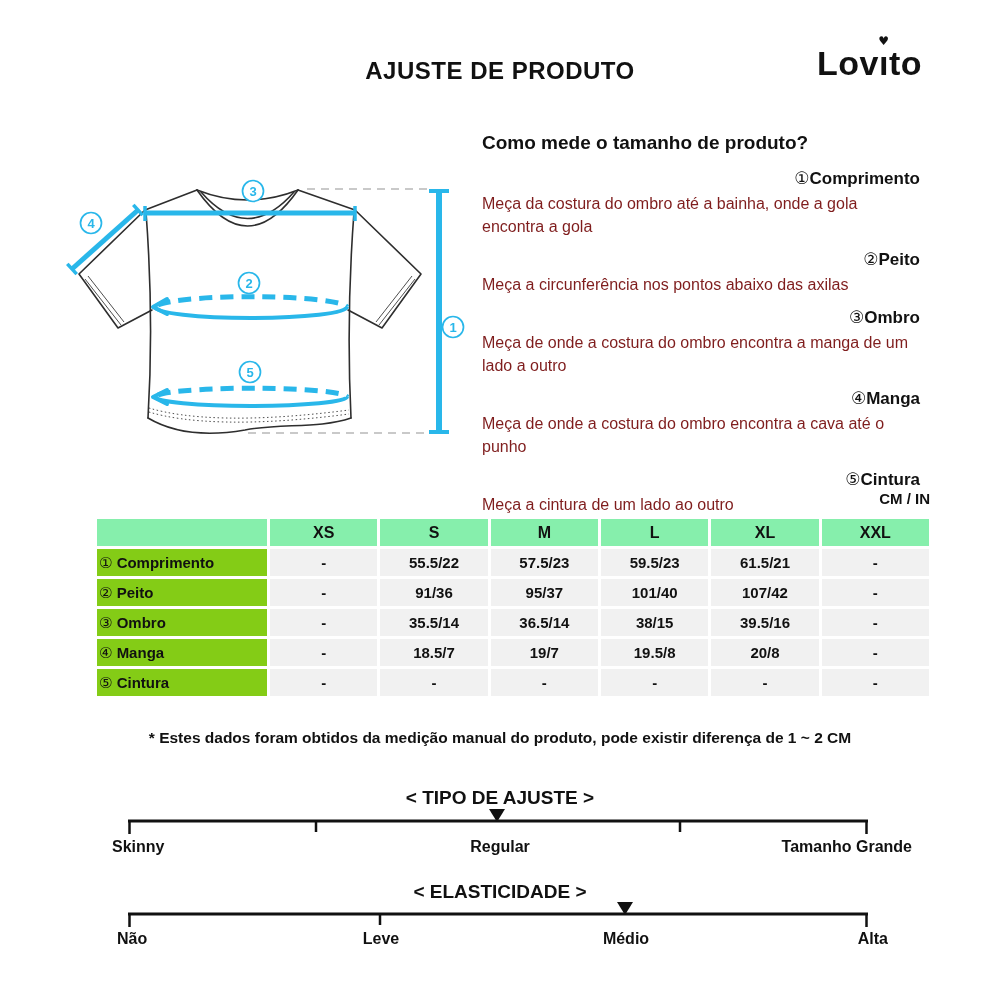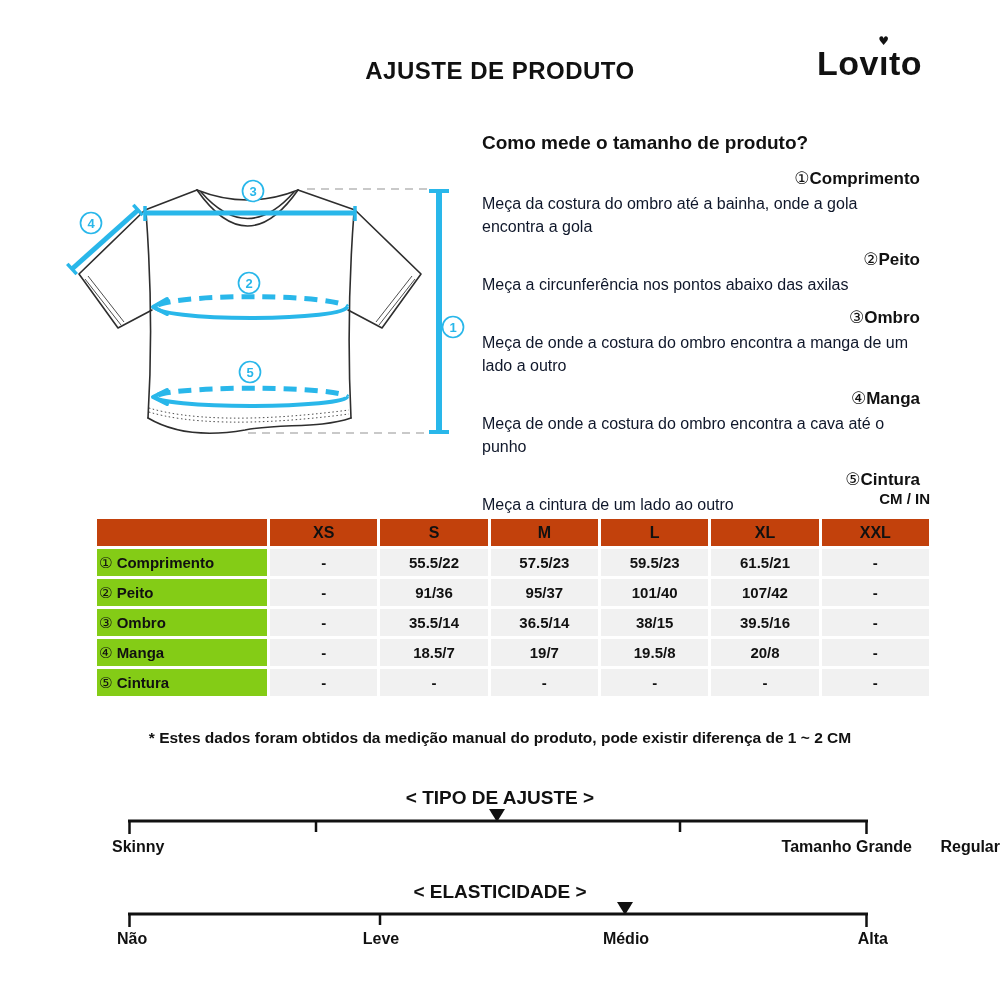--- a/index.html
+++ b/index.html
@@ -18,46 +18,46 @@
     font-size:12px; font-family:"DejaVu Sans", sans-serif; }
 
   
   .diagram { position:absolute; left:55px; top:165px; width:420px; height:300px; }
 
   
   .howto { position:absolute; left:482px; top:132px; width:438px; }
   .howto h2 { margin:0 0 12px 0; font-size:19px; font-weight:700; }
   .item-label { font-size:17px; font-weight:700; margin-top:9px; line-height:24px;text-align:right; }
   .item-label .circ { font-size:17px; }
-  .item-desc { font-size:16px; font-weight:400; color:#0f172a; line-height:23px; margin-top:1px; }
+  .item-desc { font-size:16px; font-weight:400; color:#7f1d1d; line-height:23px; margin-top:1px; }
 
   
   .unit-label { position:absolute; right:70px; top:490px; font-size:15px; font-weight:700; }
   table.sizes { position:absolute; left:94px; top:516px; width:838px;
     border-collapse:separate; border-spacing:3px; table-layout:fixed; }
   table.sizes th, table.sizes td { height:27px; padding:0; font-size:15px; font-weight:700; text-align:center; }
-  table.sizes thead th { background:#c2410c; font-size:16px; }
+  table.sizes thead th { background:#86efac; font-size:16px; }
   table.sizes tbody th { background:#84cc16; text-align:left; padding-left:2px; }
   table.sizes tbody td { background:#f1f1f1; }
   table.sizes .circ { font-size:15px; }
 
   
   .footnote { position:absolute; left:0; right:0; top:729px; text-align:center;
     font-size:15.5px; font-weight:700; }
 
   
   .scale-title { position:absolute; left:0; right:0; text-align:center; font-size:19px; font-weight:700; }
   .scale-title.fit { top:787px; }
   .scale-title.ela { top:881px; }
   svg.scale { position:absolute; left:0; width:1000px; height:28px; }
   svg.scale.fit { top:806px; }
   svg.scale.ela { top:899px; }
   .scale-label { position:absolute; font-size:16px; font-weight:700; white-space:nowrap; }
   .fit-left  { left:112px; top:838px; }
-  .fit-mid   { left:0; right:0; top:838px; text-align:right; }
+  .fit-mid   { left:0; right:0; top:838px; text-align:center; }
   .fit-right { right:88px; top:838px; }
   .ela-1 { left:117px; top:930px; }
   .ela-2 { left:381px; top:930px; transform:translateX(-50%); }
   .ela-3 { left:626px; top:930px; transform:translateX(-50%); }
   .ela-4 { right:112px; top:930px; }
 </style>
 </head>
 <body>
 
 <div class="page-title">AJUSTE DE PRODUTO</div>

